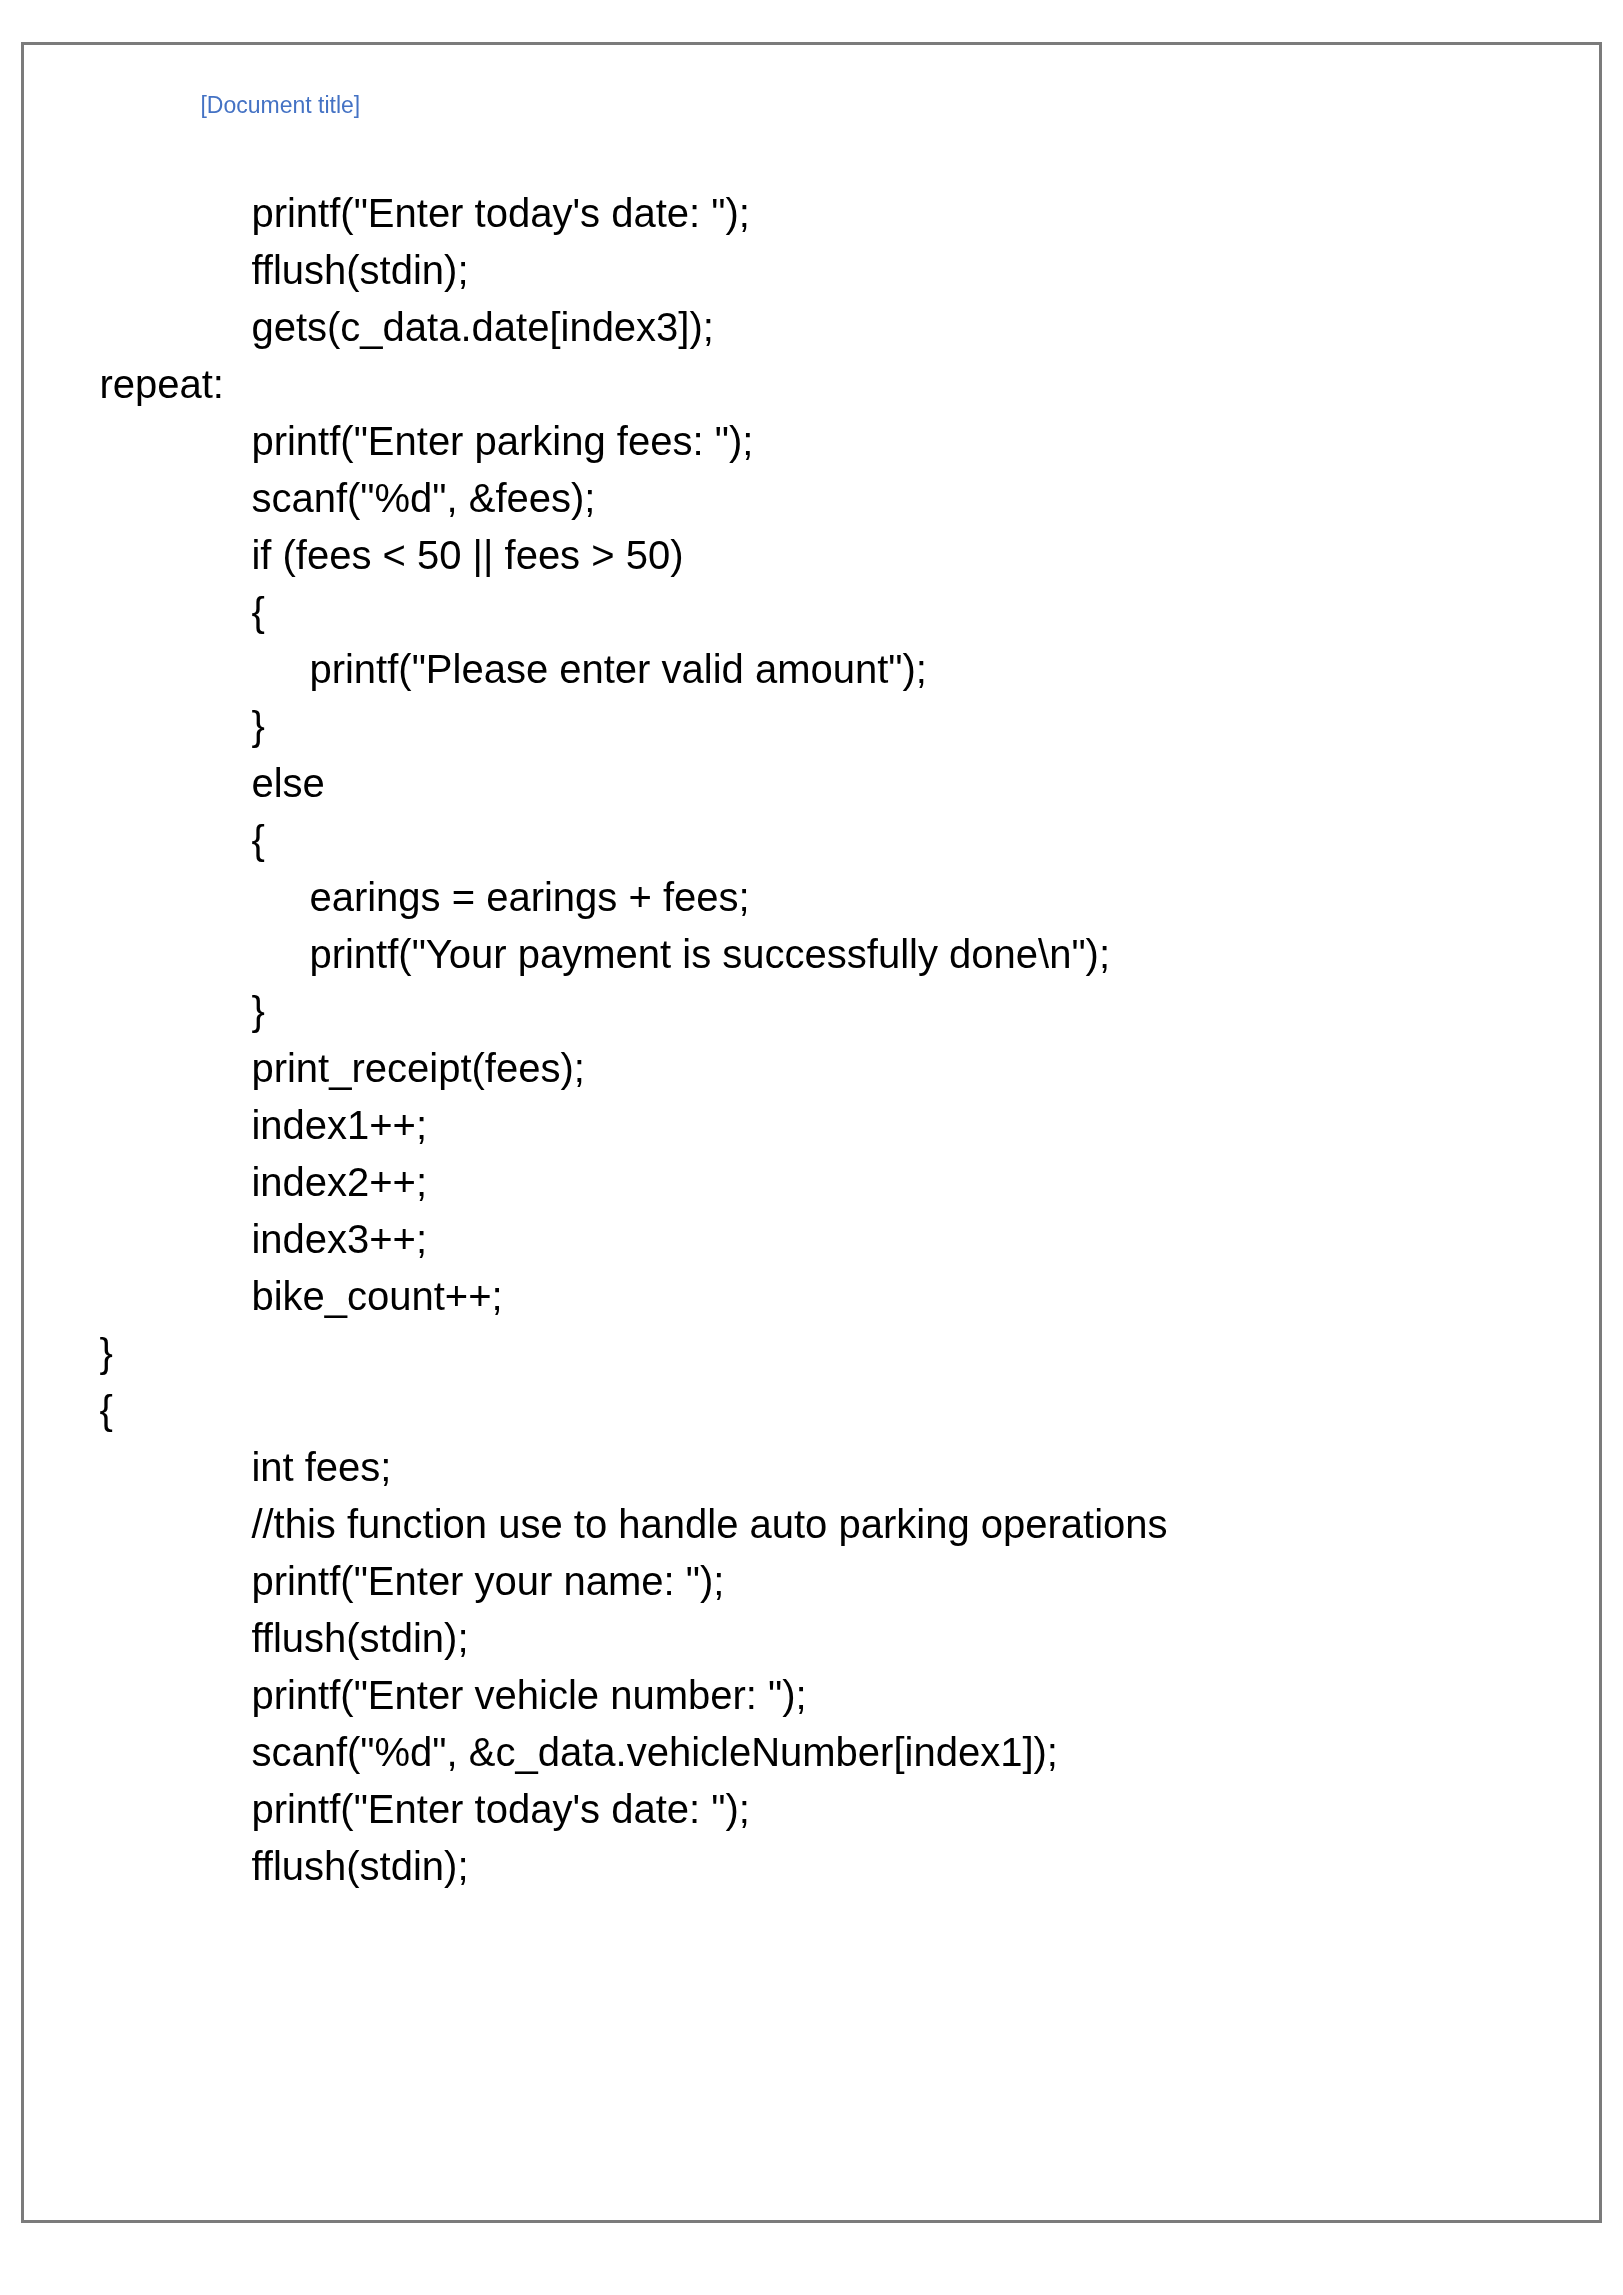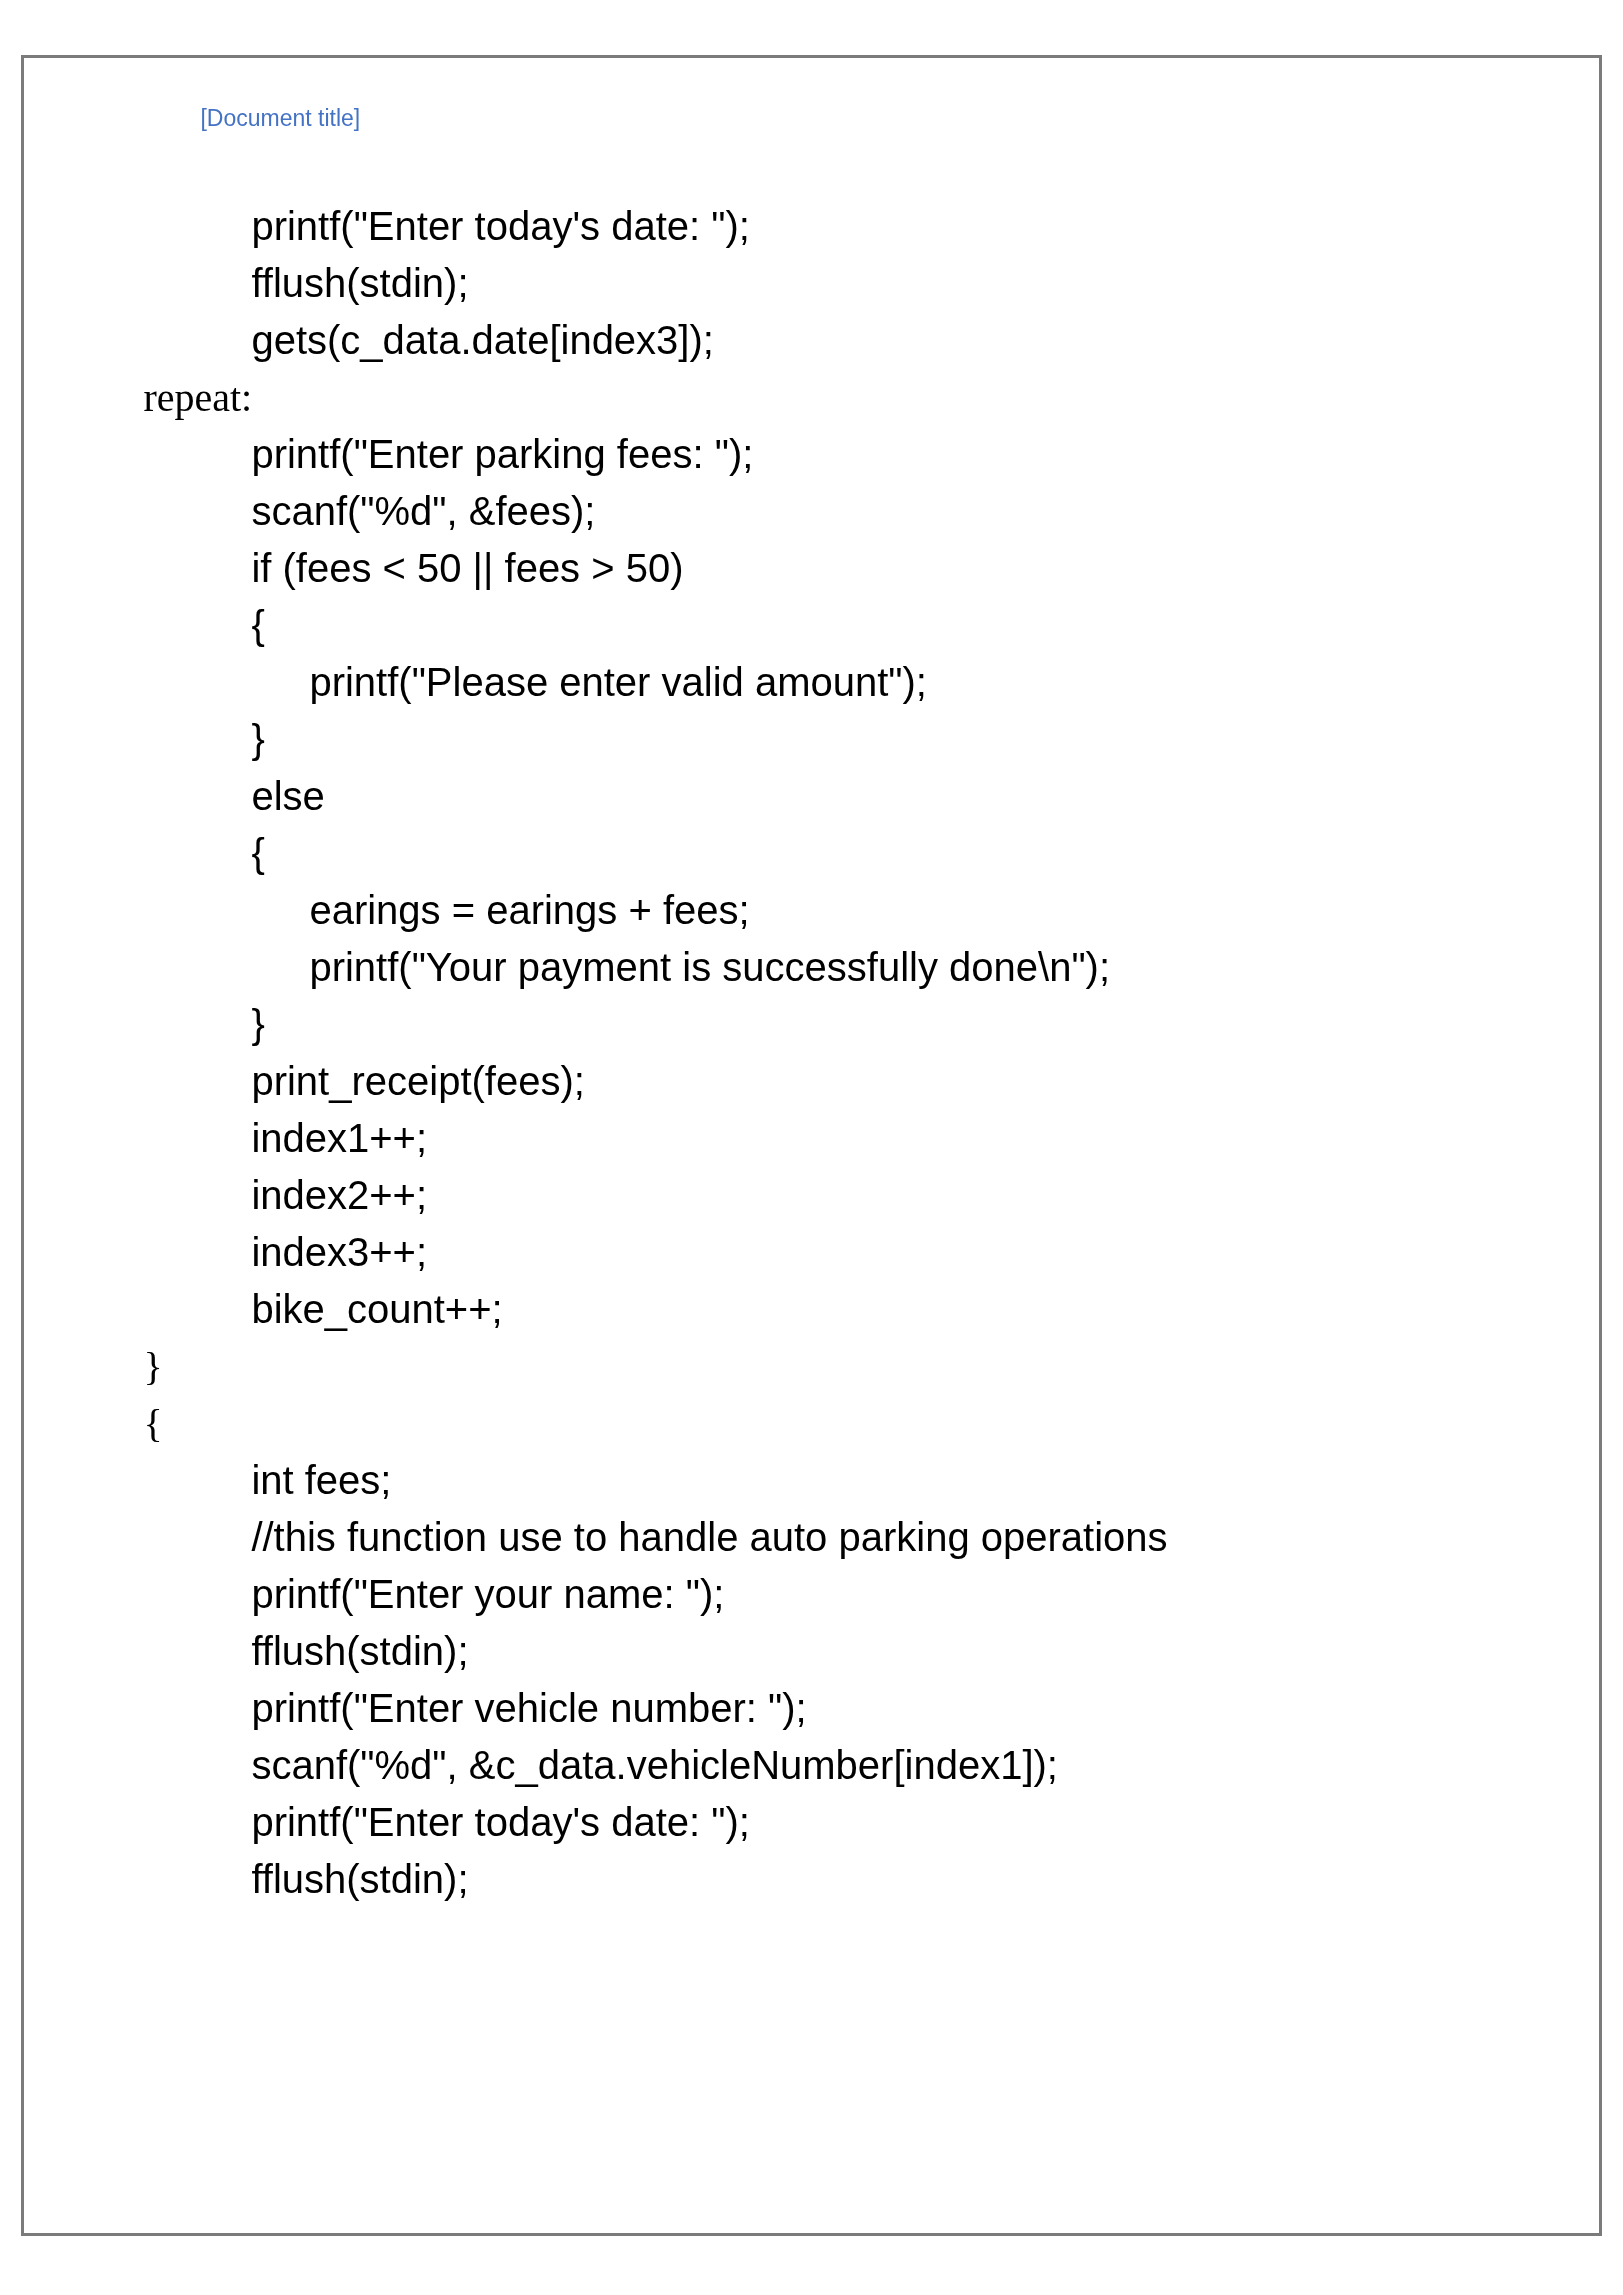--- a/index.html
+++ b/index.html
@@ -10,21 +10,21 @@
   body {
     position: relative;
     width: 1623px;
     height: 2295px;
     overflow: hidden;
     font-family: "Liberation Sans", sans-serif;
   }
   .page {
     position: absolute;
     left: 21.4px;
-    top: 55px;
+    top: 42px;
     width: 1581px;
     height: 2181px;
     box-sizing: border-box;
     border: 3.2px solid #7b7b7b;
     background: #ffffff;
   }
   .doc-title {
     position: absolute;
     left: 176px;
     top: 46px;
@@ -38,21 +38,21 @@
     left: 0;
     top: 140px;
     right: 0;
   }
   .line {
     font-size: 40px;
     line-height: 57px;
     color: #000000;
     white-space: pre;
   }
-  .ind0 { padding-left: 119px; font-family: Liberation Serif, serif; }
+  .ind0 { padding-left: 75px; }
   .ind1 { padding-left: 227px; }
   .ind2 { padding-left: 285px; }
 </style>
 </head>
 <body>
 
 <div class="page">
   <div class="doc-title">[Document title]</div>
   <div class="code-block">
       <div class="line ind1">printf("Enter today's date: ");</div>

